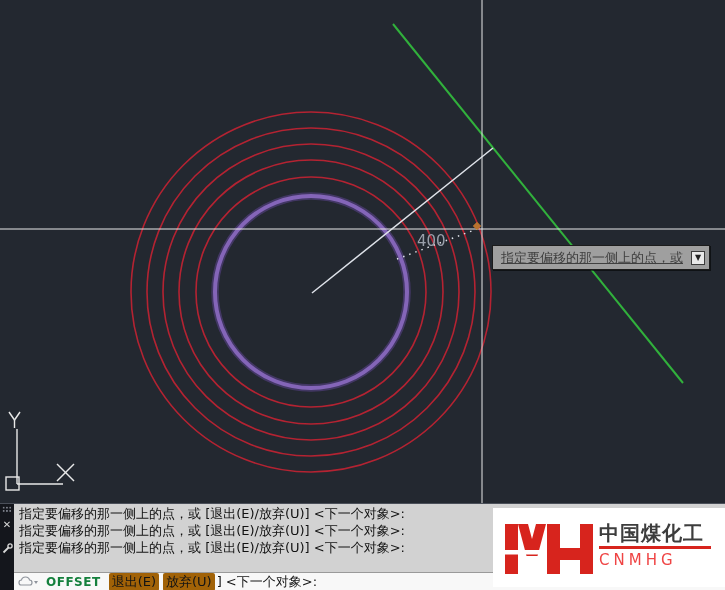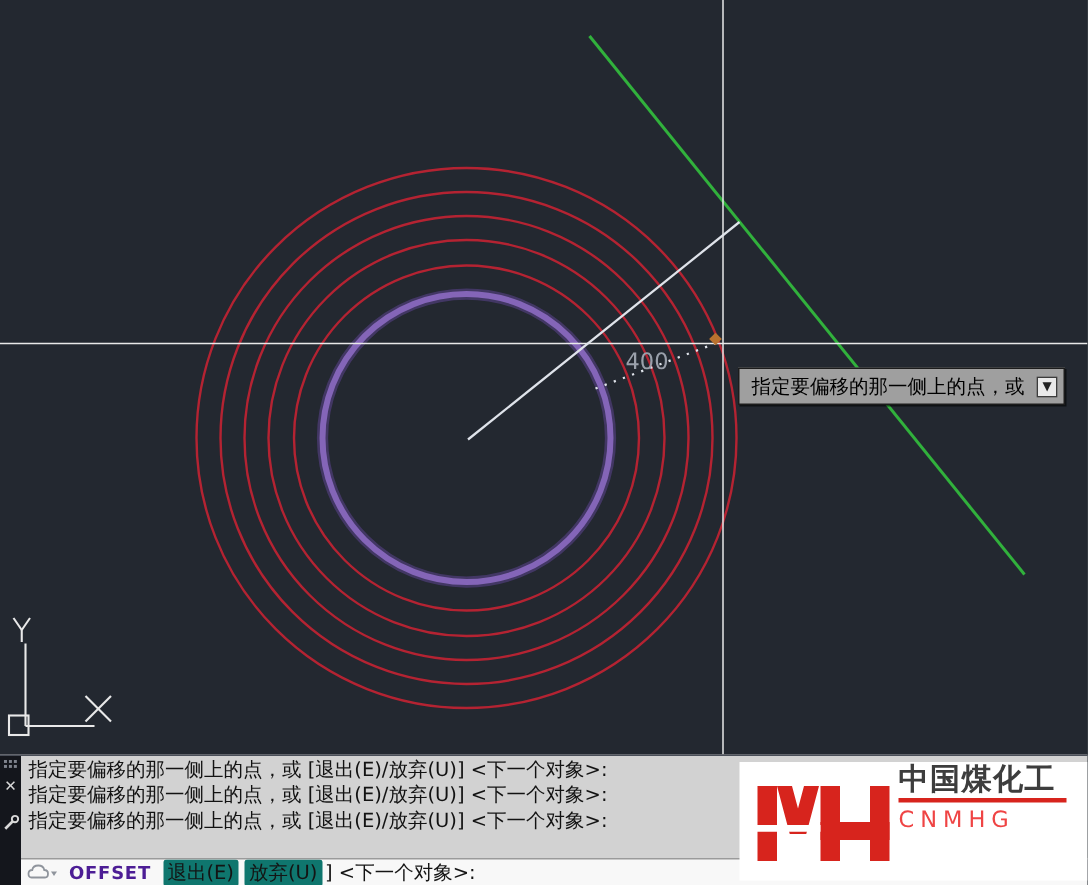--- a/index.html
+++ b/index.html
@@ -7,21 +7,21 @@
   .screen { position:relative; width:725px; height:590px; overflow:hidden; background:#232830; }
 
   
   .viewport { position:absolute; left:0; top:0; width:619px; height:503px; }
   .viewport svg { display:block; }
 
   
   .tooltip { position:absolute; left:492px; top:245px; width:218px; height:25px;
     background:#9f9f9f; border:1px solid #1c1c1c; box-shadow:1px 1px 0 rgba(0,0,0,.55);
     display:flex; align-items:center; padding:0 4px 0 8px; }
-  .tooltip-text { font-size:13px; color:#000000; white-space:nowrap; flex:1; }
+  .tooltip-text { font-size:13px; color:#404040; white-space:nowrap; flex:1;text-decoration:underline; }
   .tooltip-btn { width:14px; height:14px; background:#e9e9e9; border:1px solid #3c3c3c;
     font-size:8px; line-height:12px; text-align:center; color:#222; cursor:pointer; }
 
   
   .cmd-panel { position:absolute; left:0; top:503px; width:725px; height:87px;
     background:#d2d2d2; border-top:1px solid #4a4f59; }
   .cmd-rail { position:absolute; left:0; top:0; width:14px; height:87px; background:#14161c;
     display:flex; flex-direction:column; align-items:center; }
   .rail-dots { margin-top:2px; width:10px; height:6px;
     background-image:radial-gradient(#7e828c 1px, transparent 1.1px);
@@ -32,28 +32,28 @@
   .cmd-history { position:absolute; left:14px; top:0; right:0; height:69px;
     background:#d2d2d2; padding:1px 0 0 5px; overflow:hidden; }
   .cmd-line { font-size:13px; line-height:17px; color:#121212; white-space:nowrap; }
   .m-box { display:inline-block; background:#bdbdbd; border:2px solid #d03a3a; color:#1a1a1a;
     font-size:12px; line-height:12px; padding:0 8px; margin-left:7px; vertical-align:1px; }
 
   .cmd-active { position:absolute; left:14px; bottom:0; right:0; height:18px;
     background:#f8f8f8; border-top:1px solid #9a9a9a; display:flex; align-items:center;
     font-size:13px; color:#141414; white-space:nowrap; overflow:hidden; padding-left:4px; }
   .cmd-active .dyn-icon { display:inline-flex; align-items:center; margin-right:6px; }
-  .cmd-name { font-weight:bold; font-size:12px; letter-spacing:.5px; margin-right:6px; color:#4c1d95; }
-  .opt-pill { background:#0f766e; border-radius:2px; padding:0 3px; margin:0 2px; cursor:pointer; }
+  .cmd-name { font-weight:bold; font-size:12px; letter-spacing:.5px; margin-right:6px; color:#15803d; }
+  .opt-pill { background:#a16207; border-radius:2px; padding:0 3px; margin:0 2px; cursor:pointer; }
 
   
   .watermark { position:absolute; left:493px; top:4px; width:232px; height:79px;
     background:#ffffff; display:flex; z-index:5; }
   .wm-logo { margin:12px 4px 0 10px; }
-  .wm-col { }
+  .wm-col { margin-top:14px; }
   .wm-title { font-size:20px; font-weight:600; color:#3d3d3d; letter-spacing:1px; line-height:22px; }
   .wm-divider { width:112px; height:3px; margin:2px 0 2px 0; }
   .wm-sub { font-size:15px; color:#ef4444; letter-spacing:4px; font-weight:500; }
 </style>
 </head>
 <body>
 
 <div class="screen">
 
   <div class="viewport">

